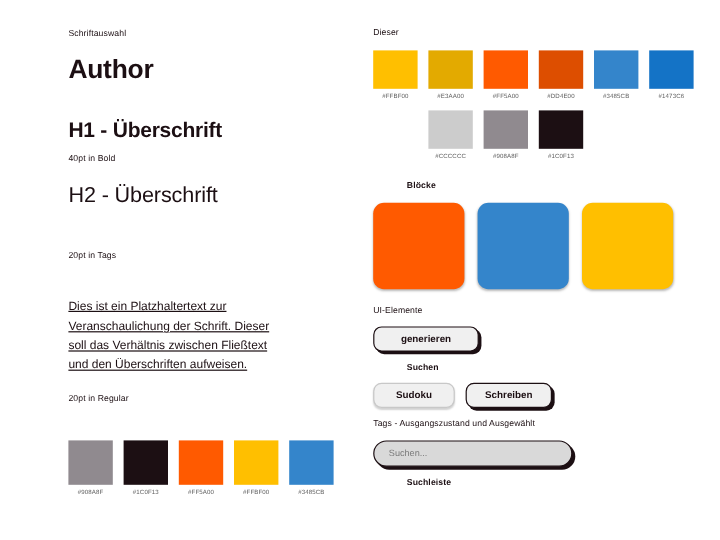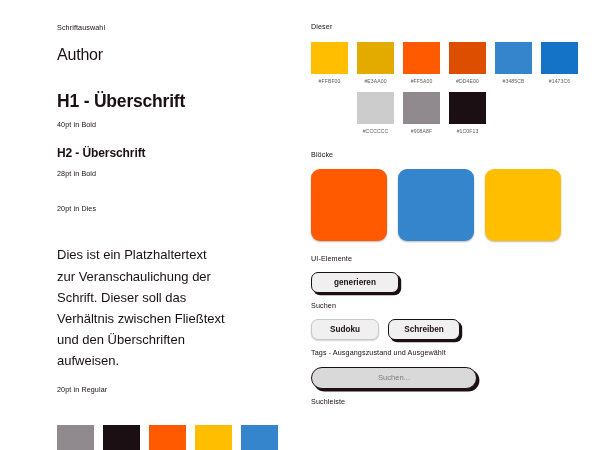--- a/index.html
+++ b/index.html
@@ -37,56 +37,58 @@
 
   
   .caption {
     font-size: 7.2px;
     line-height: 1.3;
     font-weight: 400;
     color: #1c0f13;
     letter-spacing: .1px;
   }
   .caption.bold {
-    font-weight: 400;
+    font-weight: 700;
+    margin-left: 28px;
   }
 
   
   .spec-author {
-    font-size: 16px;
-    font-weight: 400;
+    font-size: 22px;
+    font-weight: 700;
     letter-spacing: -.2px;
     margin: 14px 0 0 0;
     line-height: 1.1;
   }
   .spec-h1 {
     font-size: 17.5px;
     font-weight: 700;
     letter-spacing: -.2px;
     margin: 14px 0 0 0;
     line-height: 1.1;
   }
   .spec-h2 {
-    font-size: 12px;
-    font-weight: 700;
+    font-size: 18px;
+    font-weight: 400;
     letter-spacing: -.1px;
     margin: 0;
     line-height: 1.1;
   }
   .spec-h3 {
     font-size: 8.6px;
     font-weight: 700;
     margin: 0;
     line-height: 1.1;
   }
   .spec-body {
-    font-size: 13px;
+    font-size: 10px;
     line-height: 1.62;
     margin: 0;
     max-width: 170px;
+    text-decoration: underline;
   }
   .gap-s  { height: 9px; }
   .gap-m  { height: 14px; }
   .gap-l  { height: 17px; }
   .gap-xl { height: 20px; }
 
   
   .swatch-row {
     display: flex;
     gap: 9px;
@@ -181,21 +183,20 @@
     height: 22px;
     margin-top: 9px;
     background: #d9d9d9;
     border: 1.8px solid #1c0f13;
     border-radius: 12px;
     box-shadow: 2.4px 2.4px 0 #1c0f13;
     box-sizing: border-box;
     display: flex;
     align-items: center;
     padding: 0 12px;
-    justify-content: center;
   }
   .search-placeholder {
     font-size: 7.6px;
     color: #7a7a7a;
   }
 </style>
 </head>
 <body>
 
 <div id="page">
@@ -208,25 +209,24 @@
 
     <div class="gap-m"></div>
 
     <div class="spec-h1">H1 - Überschrift</div>
     <div class="gap-s"></div>
     <div class="caption">40pt in Bold</div>
 
     <div class="gap-l"></div>
     <div class="spec-h2">H2 - Überschrift</div>
     <div class="gap-s"></div>
-    <div class="caption">28pt in Bold</div>
 
     <div class="gap-l"></div>
     <div class="gap-s"></div>
-    <div class="caption">20pt in Dies</div>
+    <div class="caption">20pt in Tags</div>
 
     <div class="gap-l"></div>
     <div class="gap-m"></div>
     <div class="spec-body">Dies ist ein Platzhaltertext zur Veranschaulichung der Schrift. Dieser soll das Verhältnis zwischen Fließtext und den Überschriften aufweisen.</div>
     <div class="gap-m"></div>
     <div class="caption">20pt in Regular</div>
 
     <div class="gap-xl"></div>
 
     <div class="swatch-row" style="margin-top:11px;">

